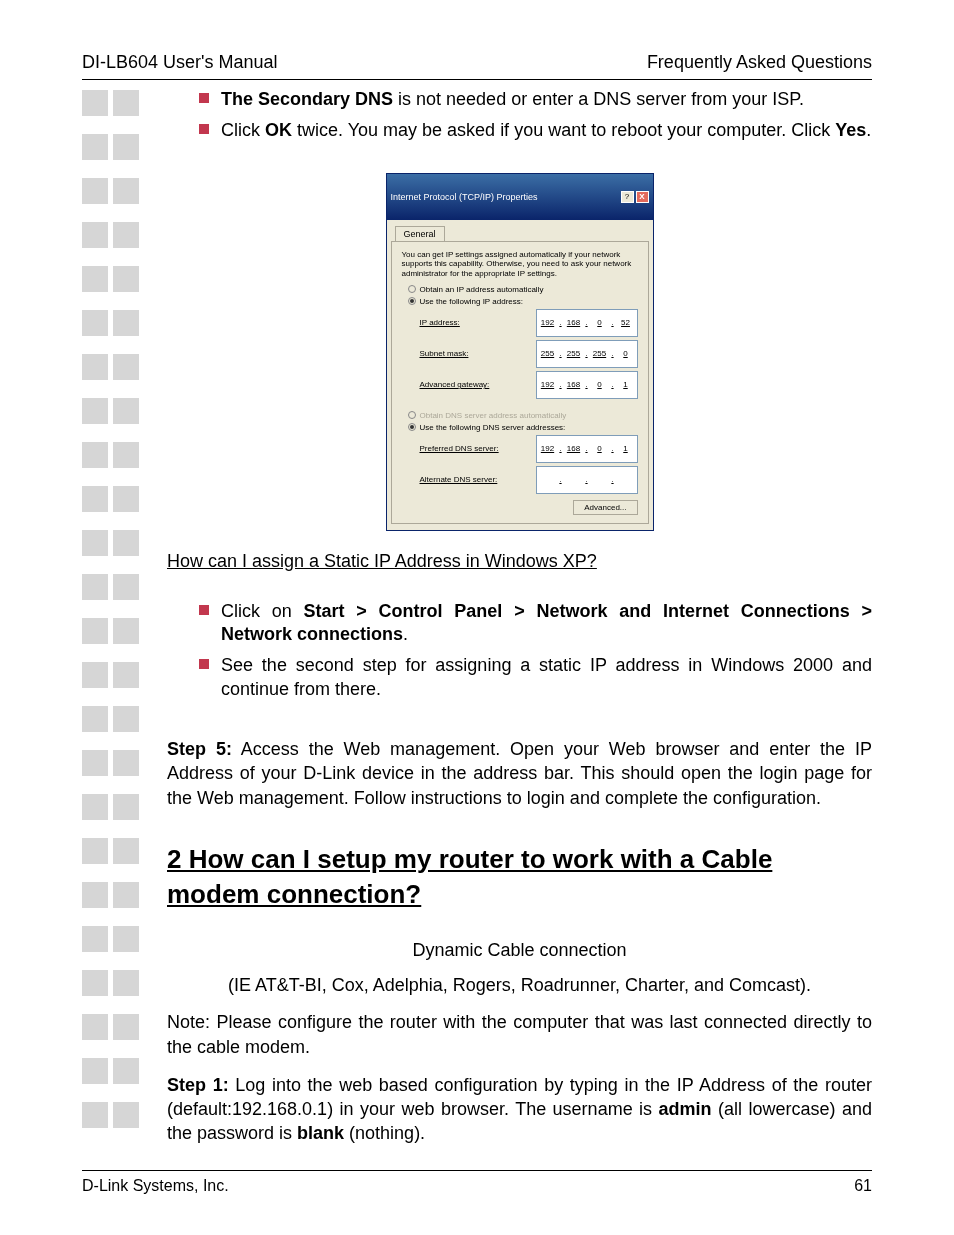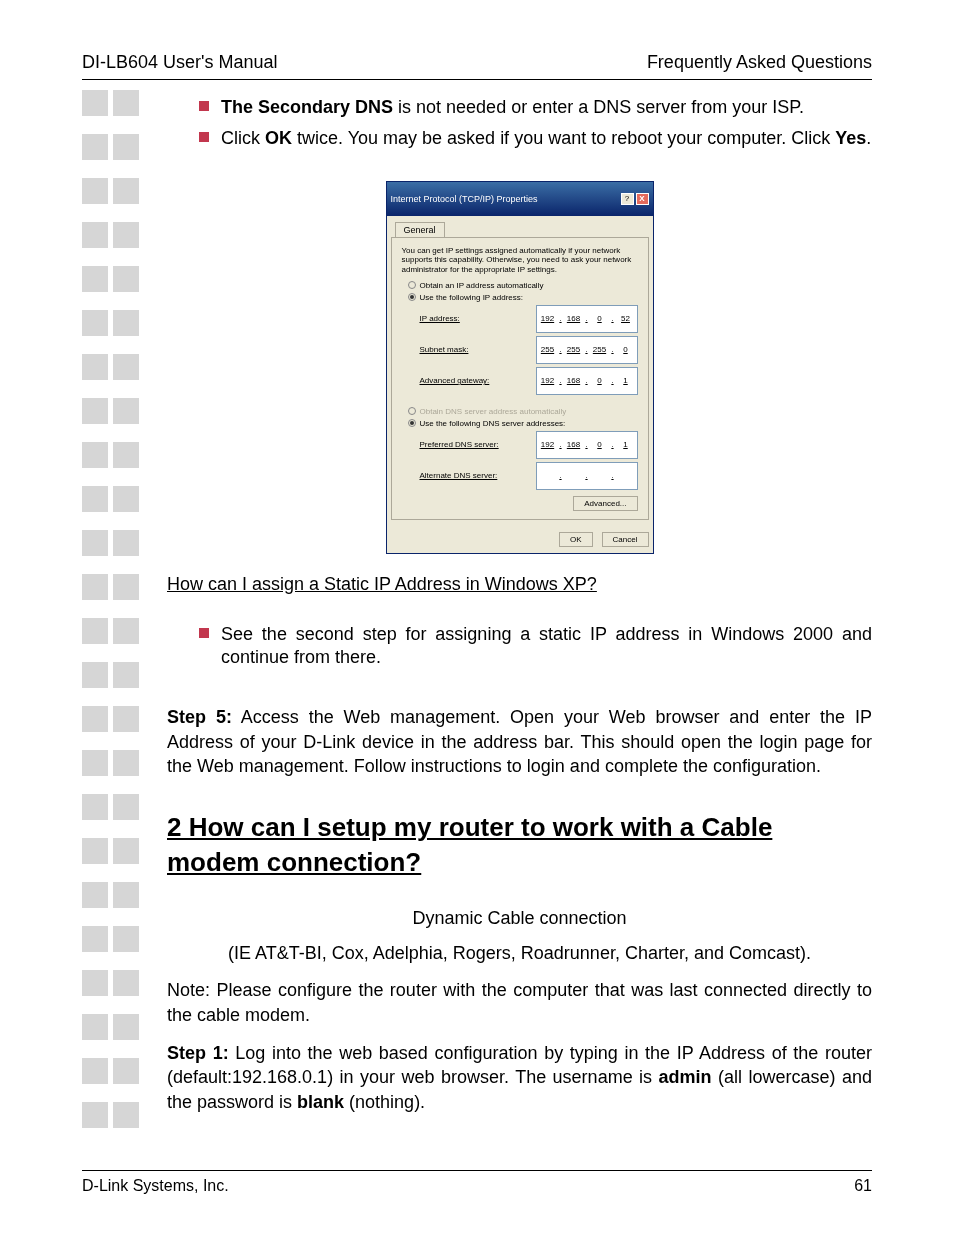--- a/index.html
+++ b/index.html
@@ -27,41 +27,41 @@
   }
   .side-squares {
     position: absolute;
     left: 82px;
     top: 90px;
   }
   .sq-row { display: flex; gap: 5px; margin-bottom: 18px; }
   .sq { width: 26px; height: 26px; background: #d6d6d6; }
   .content {
     margin-left: 85px;
-    margin-top: 16px;
+    margin-top: 8px;
   }
   .bullet-list { margin-left: 32px; }
   .bullet-item { display: flex; margin-bottom: 8px; }
   .bullet-mark {
     width: 10px; height: 10px; background: #c2374e;
     margin-top: 5px; margin-right: 12px; flex-shrink: 0;
   }
   .bullet-text { flex: 1; text-align: justify; line-height: 1.3; }
   .b { font-weight: bold; }
   .dialog {
     margin: 30px auto 20px auto;
     width: 268px;
     font-family: Tahoma, Arial, sans-serif;
     border: 1px solid #0a246a;
   }
   .dlg-title {
     background: linear-gradient(#3b6ea5,#0a246a);
     color: #fff;
     font-size: 9px;
-    padding: 11px 4px;
+    padding: 17px 4px;
     display: flex;
     justify-content: space-between;
     align-items: center;
   }
   .dlg-title-icons { display:flex; gap:2px; }
   .dlg-tico {
     width: 13px; height: 12px; background:#ece9d8;
     border:1px solid #fff;
     font-size:8px; text-align:center; line-height:10px; color:#000;
   }
@@ -338,30 +338,30 @@
                 <span></span>
                 <span class="dot">.</span>
                 <span></span>
               </span>
           </div>
 
           <div class="dlg-buttons">
             <span class="dlg-btn">Advanced...</span>
           </div>
         </div>
-        <div class="dlg-buttons">
-          <span class="dlg-btn">OK</span>
-          <span class="dlg-btn">Cancel</span>
-        </div>
       </div>
     </div>
 
     <div class="q-heading">How can I assign a Static IP Address in Windows XP?</div>
 
     <div class="bullet-list">
+      <div class="bullet-item">
+        <div class="bullet-mark"></div>
+        <div class="bullet-text"><span>Click on </span><span class="b">Start &gt; Control Panel &gt; Network and Internet Connections &gt; Network connections</span><span>.</span></div>
+      </div>
       <div class="bullet-item">
         <div class="bullet-mark"></div>
         <div class="bullet-text"><span>See the second step for assigning a static IP address in Windows 2000 and continue from there.</span></div>
       </div>
     </div>
 
     <div style="height:28px;"></div>
 
     <div class="para">
       <span class="b">Step 5:</span><span> Access the Web management. Open your Web browser and enter the IP Address of your D-Link device in the address bar. This should open the login page for the Web management. Follow instructions to login and complete the configuration.</span>

